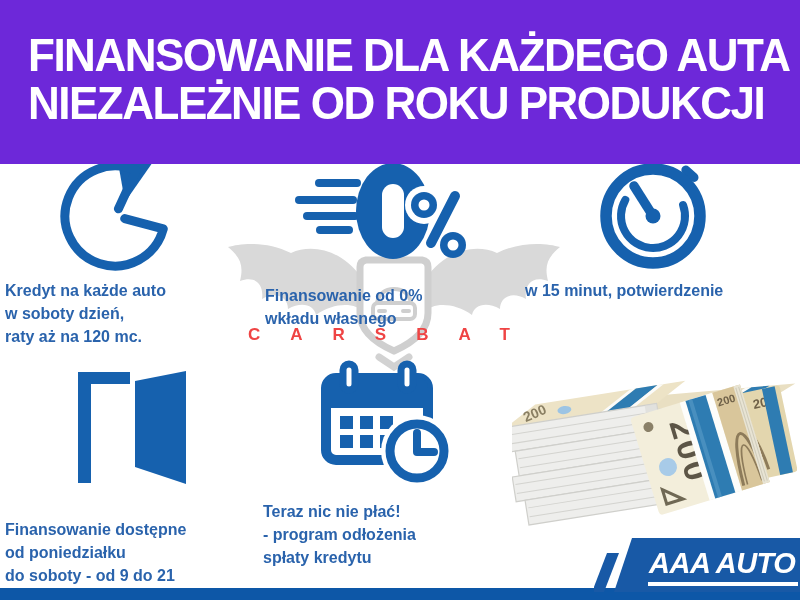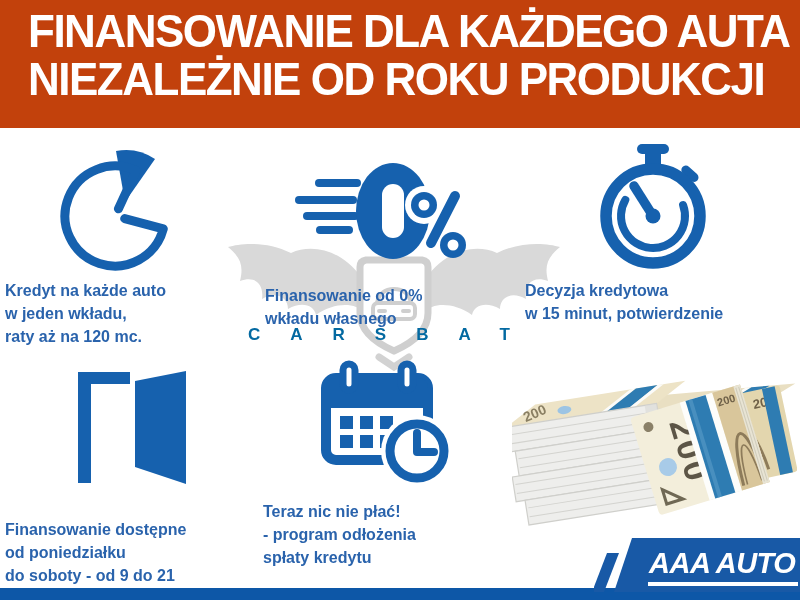--- a/index.html
+++ b/index.html
@@ -2,33 +2,33 @@
 <html><head>
 <meta charset="utf-8">
 <style>
   html,body{margin:0;padding:0;background:#fff;}
   .canvas{
     position:relative;width:800px;height:600px;overflow:hidden;
     background:#fff;font-family:"Liberation Sans",sans-serif;
   }
   
   .header{
-    position:absolute;left:0;top:0;width:800px;height:128px;
-    background:#c2410c;color:#fff;z-index:3;
-    padding:6px 0 0 28px;box-sizing:border-box;
+    position:absolute;left:0;top:0;width:800px;height:164px;
+    background:#6d28d9;color:#fff;z-index:3;
+    padding:30px 0 0 28px;box-sizing:border-box;
   }
   .h-line{
     font-weight:bold;font-size:44px;line-height:48px;letter-spacing:-1.5px;
     white-space:nowrap;transform:scaleY(1.04);transform-origin:left top;
   }
   
   .watermark{position:absolute;left:226px;top:241px;width:336px;height:150px;z-index:1;}
   .wm-text{
     position:absolute;left:22px;top:84px;width:330px;
-    color:#0369a1;font-size:17px;font-weight:bold;letter-spacing:30px;white-space:nowrap;
+    color:#ef4444;font-size:17px;font-weight:bold;letter-spacing:30px;white-space:nowrap;
   }
   
   .icon{position:absolute;z-index:2;}
   .caption{
     position:absolute;z-index:2;text-align:left;
     color:#2a63ac;font-weight:600;font-size:16px;line-height:23px;
   }
   .cap1{left:5px;top:279px;width:240px;}
   .cap2{left:265px;top:284px;width:240px;}
   .cap3{left:525px;top:279px;width:266px;}
@@ -81,21 +81,21 @@
     </svg>
     <div class="wm-text">CARSBAT</div>
   </div>
 
   <svg class="icon" style="left:53px;top:146px" width="130" height="130" viewBox="0 0 130 130">
     <path d="M 72 56 L 63 5 A 52 52 0 0 1 102 13 Z" fill="#1661ae"></path>
     <path d="M 65.4 62.8 L 83.1 24.7 A 50 50 0 1 0 110.3 82.9 L 71.7 72.6" fill="none" stroke="#1661ae" stroke-width="9" stroke-linecap="round" stroke-linejoin="round"></path>
   </svg>
   <div class="caption cap1">
     <div>Kredyt na każde auto</div>
-    <div>w jeden wkładu,</div>
+    <div>w soboty dzień,</div>
     <div>raty aż na 120 mc.</div>
   </div>
 
   <svg class="icon" style="left:293px;top:153px" width="180" height="112" viewBox="0 0 180 112">
     <g stroke="#1661ae" stroke-width="8" stroke-linecap="round">
       <line x1="26" y1="30" x2="64" y2="30"></line>
       <line x1="6" y1="47" x2="60" y2="47"></line>
       <line x1="14" y1="63" x2="62" y2="63"></line>
       <line x1="27" y1="77" x2="56" y2="77"></line>
     </g>
@@ -118,21 +118,20 @@
     <rect x="57" y="12" width="16" height="14" fill="#1661ae"></rect>
     <g transform="rotate(42 103 36)">
         <rect x="92" y="32" width="20" height="9" rx="4.5" fill="#1661ae"></rect>
       </g>
     <circle cx="65" cy="78" r="47" fill="none" stroke="#1661ae" stroke-width="11.5"></circle>
     <path d="M 37.3 62 A 32 32 0 1 0 95.1 67.1" fill="none" stroke="#1661ae" stroke-width="8" stroke-linecap="round"></path>
     <line x1="65" y1="78" x2="46" y2="48" stroke="#1661ae" stroke-width="9.5" stroke-linecap="round"></line>
     <circle cx="65" cy="78" r="7.5" fill="#1661ae"></circle>
   </svg>
   <div class="caption cap3">
-    <div>Decyzja kredytowa</div>
     <div>w 15 minut, potwierdzenie</div>
   </div>
 
   <svg class="icon" style="left:73px;top:367px" width="120" height="120" viewBox="0 0 120 120">
     <rect x="5" y="5" width="13" height="111" fill="#1661ae"></rect>
     <rect x="5" y="5" width="52" height="12" fill="#1661ae"></rect>
     <polygon points="62,14 113,4 113,117 62,100" fill="#1661ae"></polygon>
   </svg>
   <div class="caption cap4">
     <div>Finansowanie dostępne</div>

